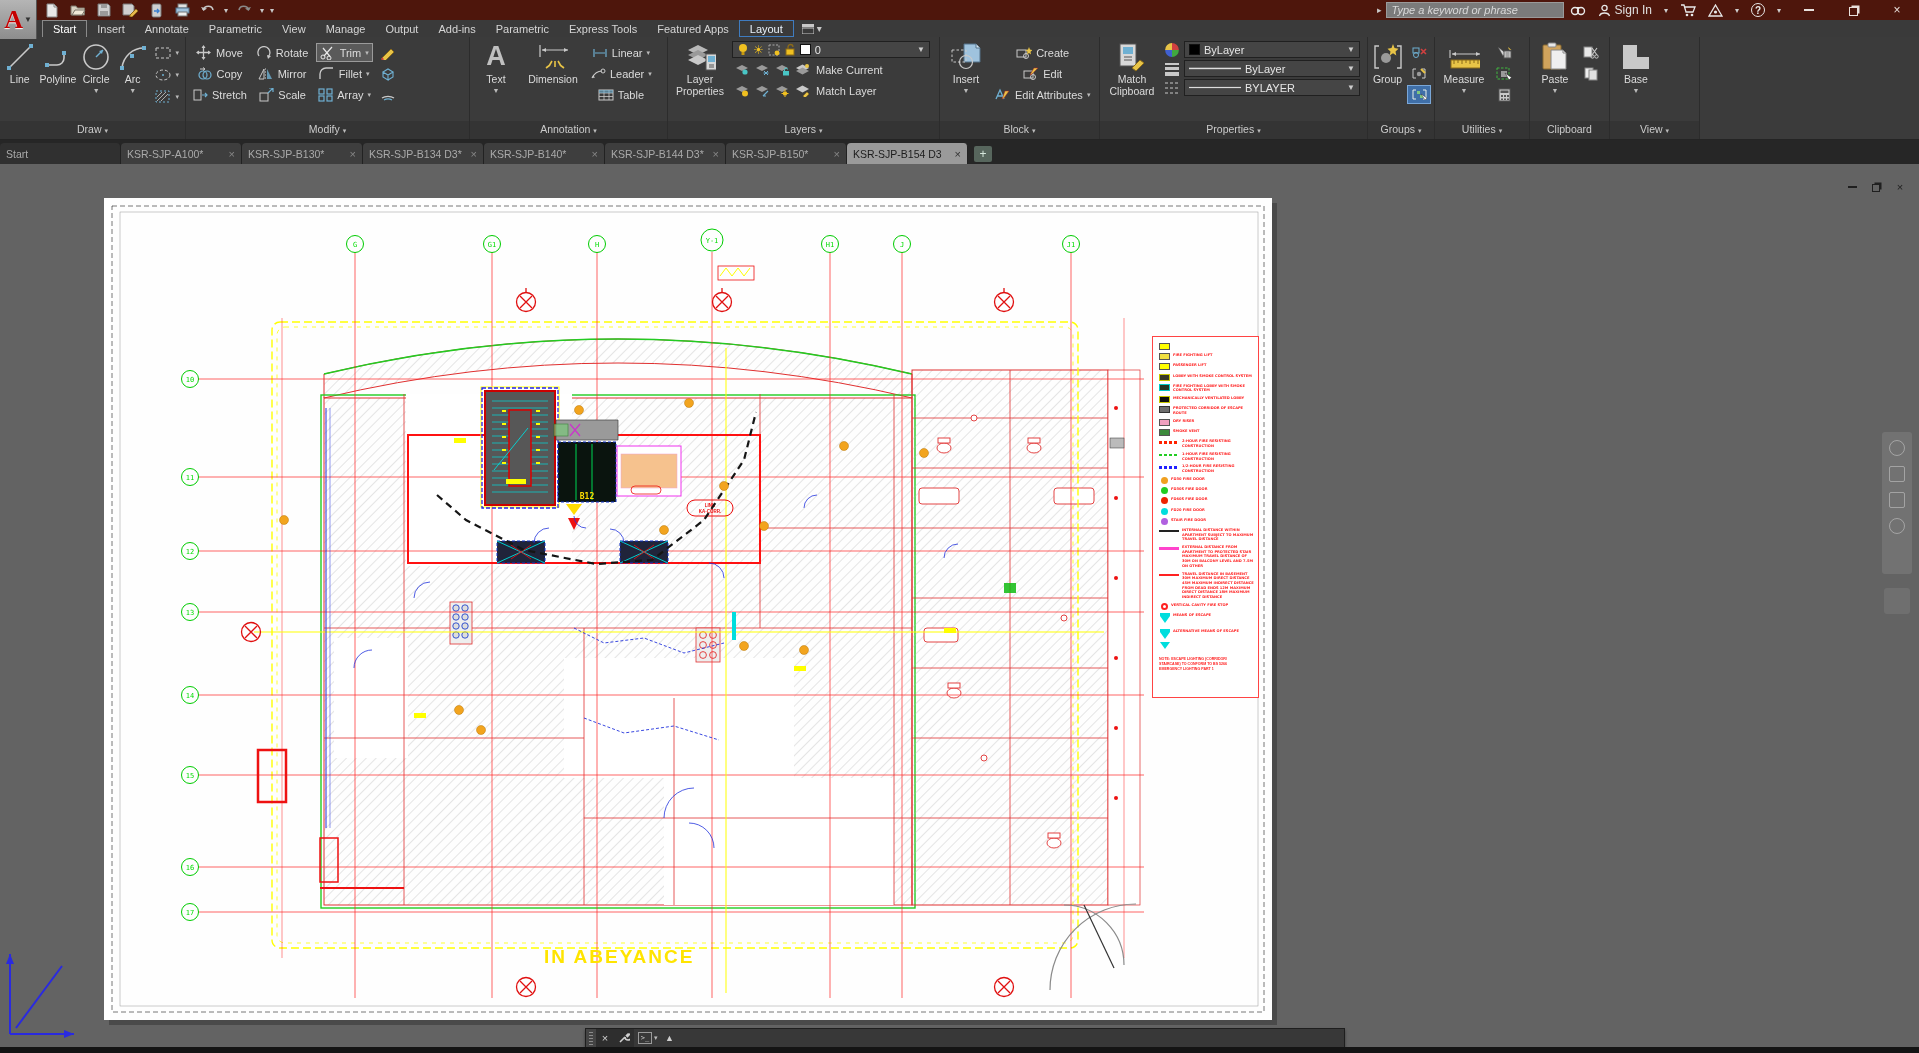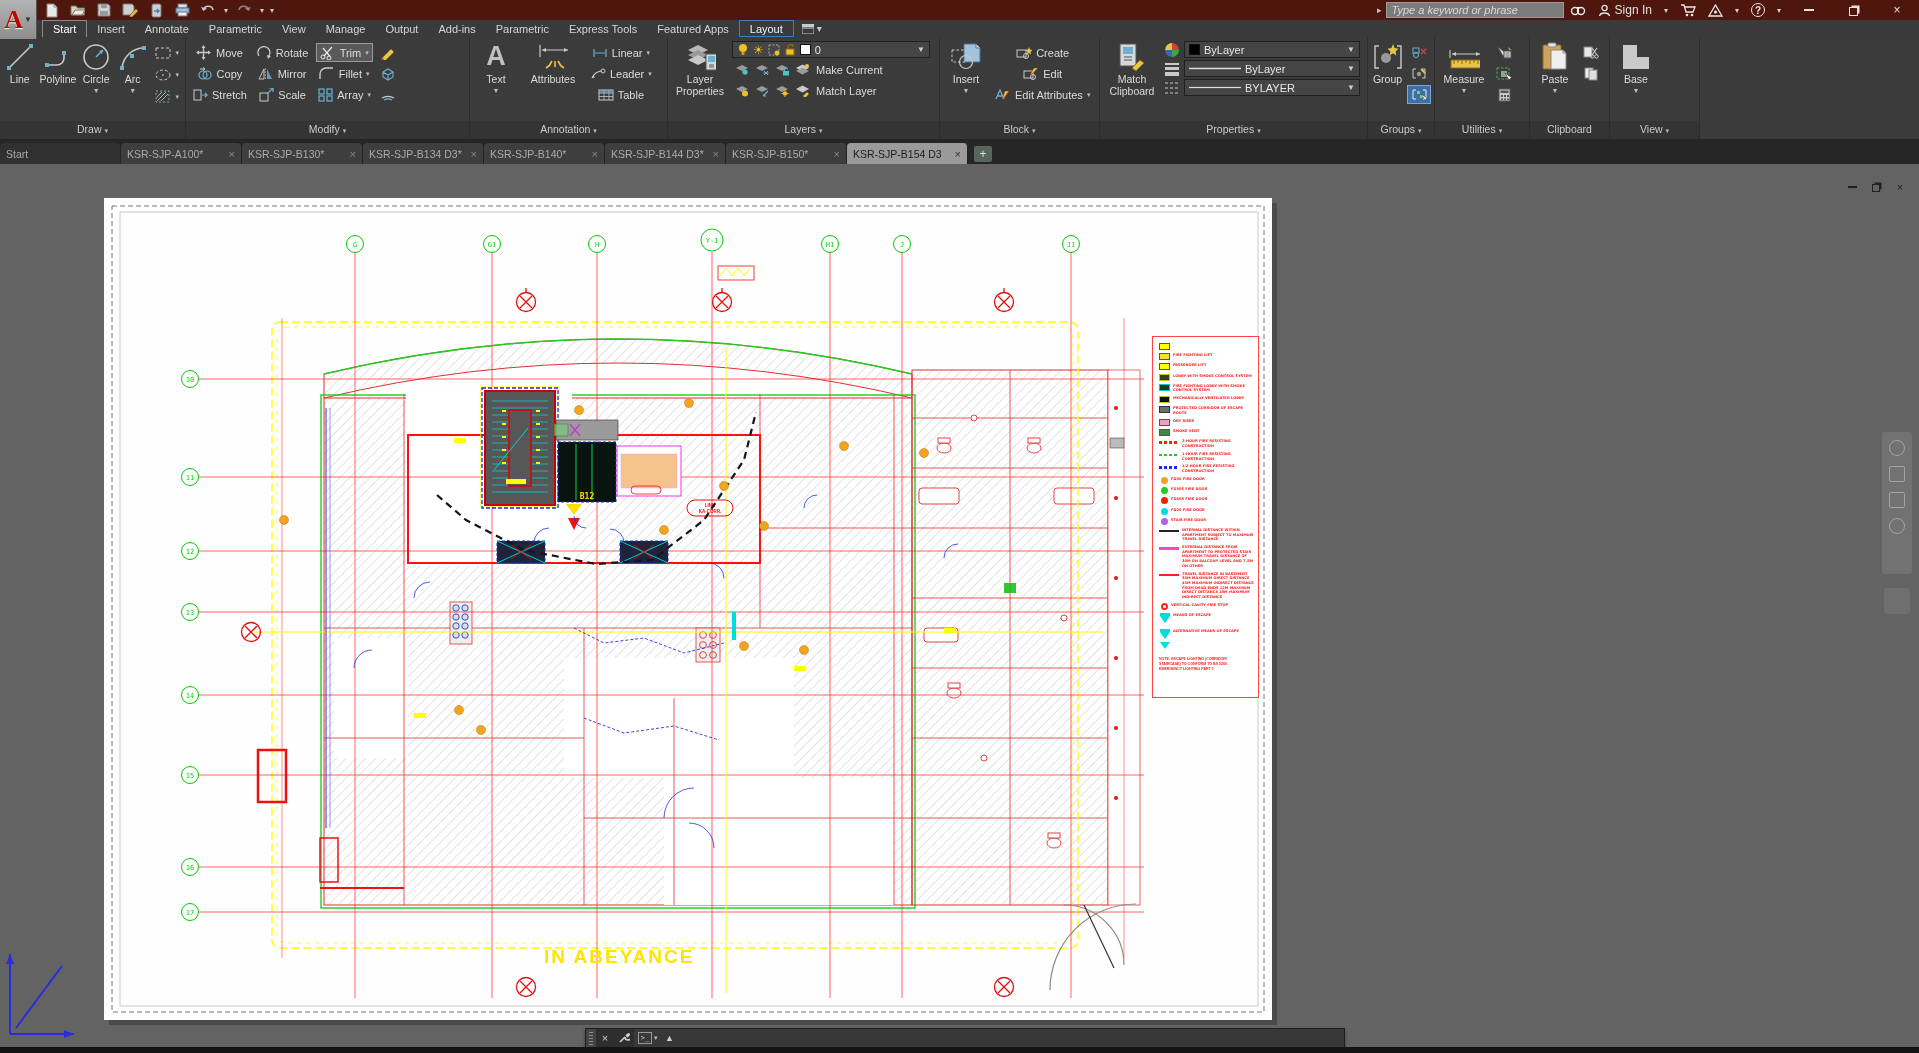--- a/index.html
+++ b/index.html
@@ -487,21 +487,21 @@
         <span class="dd">▼</span>
       </div>
       <div class="bigbtn" style="width:62px">
         <span class="bicon">
             <svg width="36" height="30">
               <path d="M3 3 v12 M33 3 v12 M5 8 h26" stroke="#c9c9c9" stroke-width="1.2"></path>
               <path d="M5 8 l4-2 v4 z M31 8 l-4 -2 v4 z" fill="#c9c9c9"></path>
               <path d="M12 24 l3-5 M18 25 l0-6 M24 24 l-3-5 M9 26 l4-3 M27 26 l-4-3" stroke="#e8c447" stroke-width="1.6"></path>
             </svg>
           </span>
-        <span>Attributes</span>
+        <span>Dimension</span>
       </div>
       <div class="toolrowcol">
         <span class="tool">
             <span class="ticon">
               <svg width="16" height="10">
                 <path d="M2 1 v8 M14 1 v8 M3 5 h10" stroke="#6fb0d2" stroke-width="1.2"></path>
               </svg>
             </span>
             <span>Linear</span>
             <span class="dd">▾</span>

